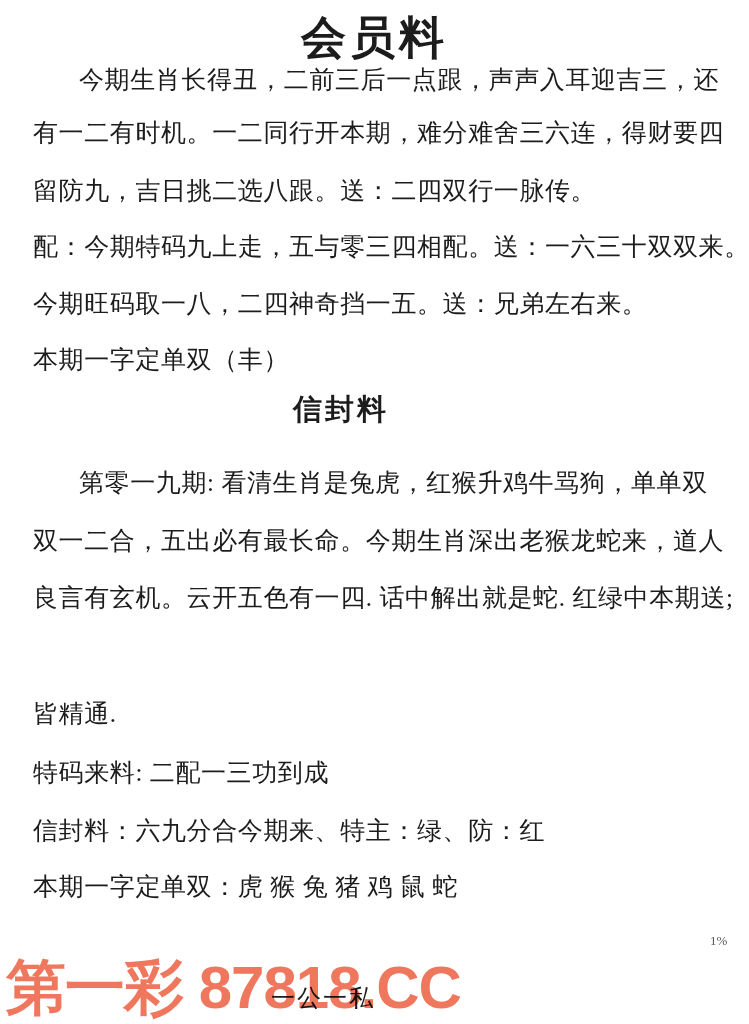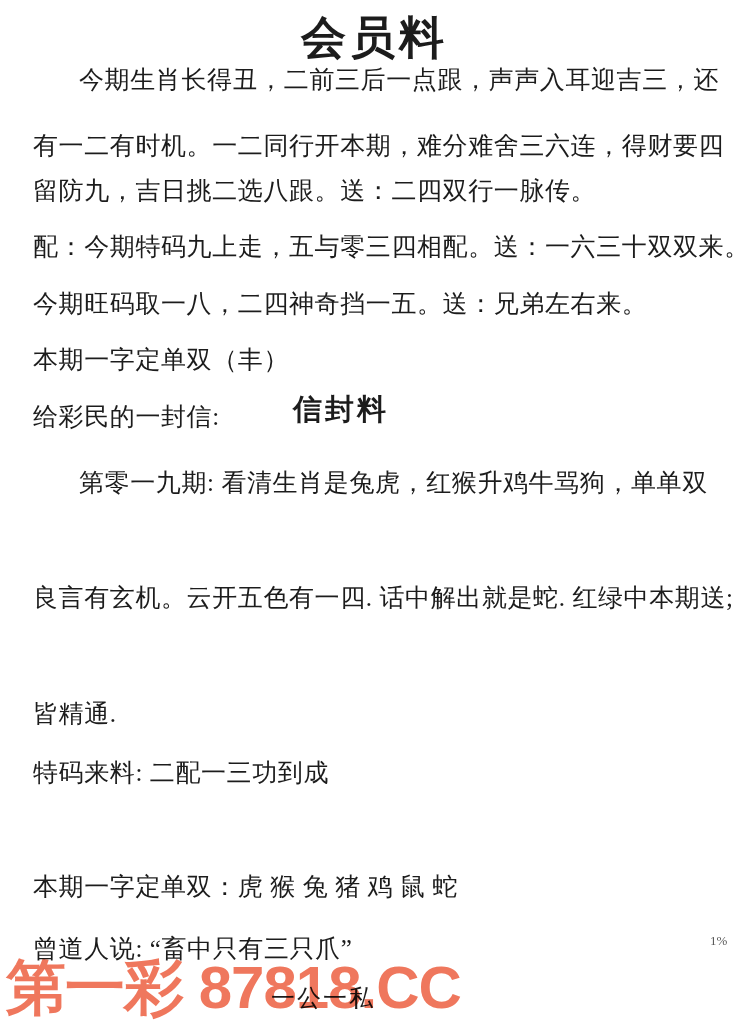--- a/index.html
+++ b/index.html
@@ -79,35 +79,35 @@
 </style>
 </head>
 <body>
 
 <div class="page">
 
   <div class="doc-title"></div>
   <div class="doc-title">会员料</div>
 
   <div class="line indent" style="top:64px">今期生肖长得丑，二前三后一点跟，声声入耳迎吉三，还</div>
-  <div class="line" style="top:130px">有一二有时机。一二同行开本期，难分难舍三六连，得财要四</div>
+  <div class="line" style="top:117px">有一二有时机。一二同行开本期，难分难舍三六连，得财要四</div>
   <div class="line" style="top:175px">留防九，吉日挑二选八跟。送：二四双行一脉传。</div>
   <div class="line" style="top:231px">配：今期特码九上走，五与零三四相配。送：一六三十双双来。</div>
   <div class="line" style="top:288px">今期旺码取一八，二四神奇挡一五。送：兄弟左右来。</div>
   <div class="line" style="top:344px">本期一字定单双（丰）</div>
-  <div class="line" style="top:401px">给彩民的一封信:</div>
 
   <div class="section-title">信封料</div>
 
   <div class="line indent" style="top:467px">第零一九期: 看清生肖是兔虎，红猴升鸡牛骂狗，单单双</div>
+  <div class="line" style="top:525px">双一二合，五出必有最长命。今期生肖深出老猴龙蛇来，道人</div>
   <div class="line" style="top:582px">良言有玄机。云开五色有一四. 话中解出就是蛇. 红绿中本期送;</div>
   <div class="line" style="top:698px">皆精通.</div>
   <div class="line" style="top:757px">特码来料: 二配一三功到成</div>
+  <div class="line" style="top:815px">信封料：六九分合今期来、特主：绿、防：红</div>
   <div class="line" style="top:871px">本期一字定单双：虎 猴 兔 猪 鸡 鼠 蛇</div>
-  <div class="line" style="top:933px">曾道人说: “畜中只有三只爪”</div>
 
   <div class="footer-phrase">一公一私</div>
 
   <div class="page-note">1%</div>
 
   <div class="watermark">第一彩 87818.CC</div>
 
 </div>
 
 </body></html>

